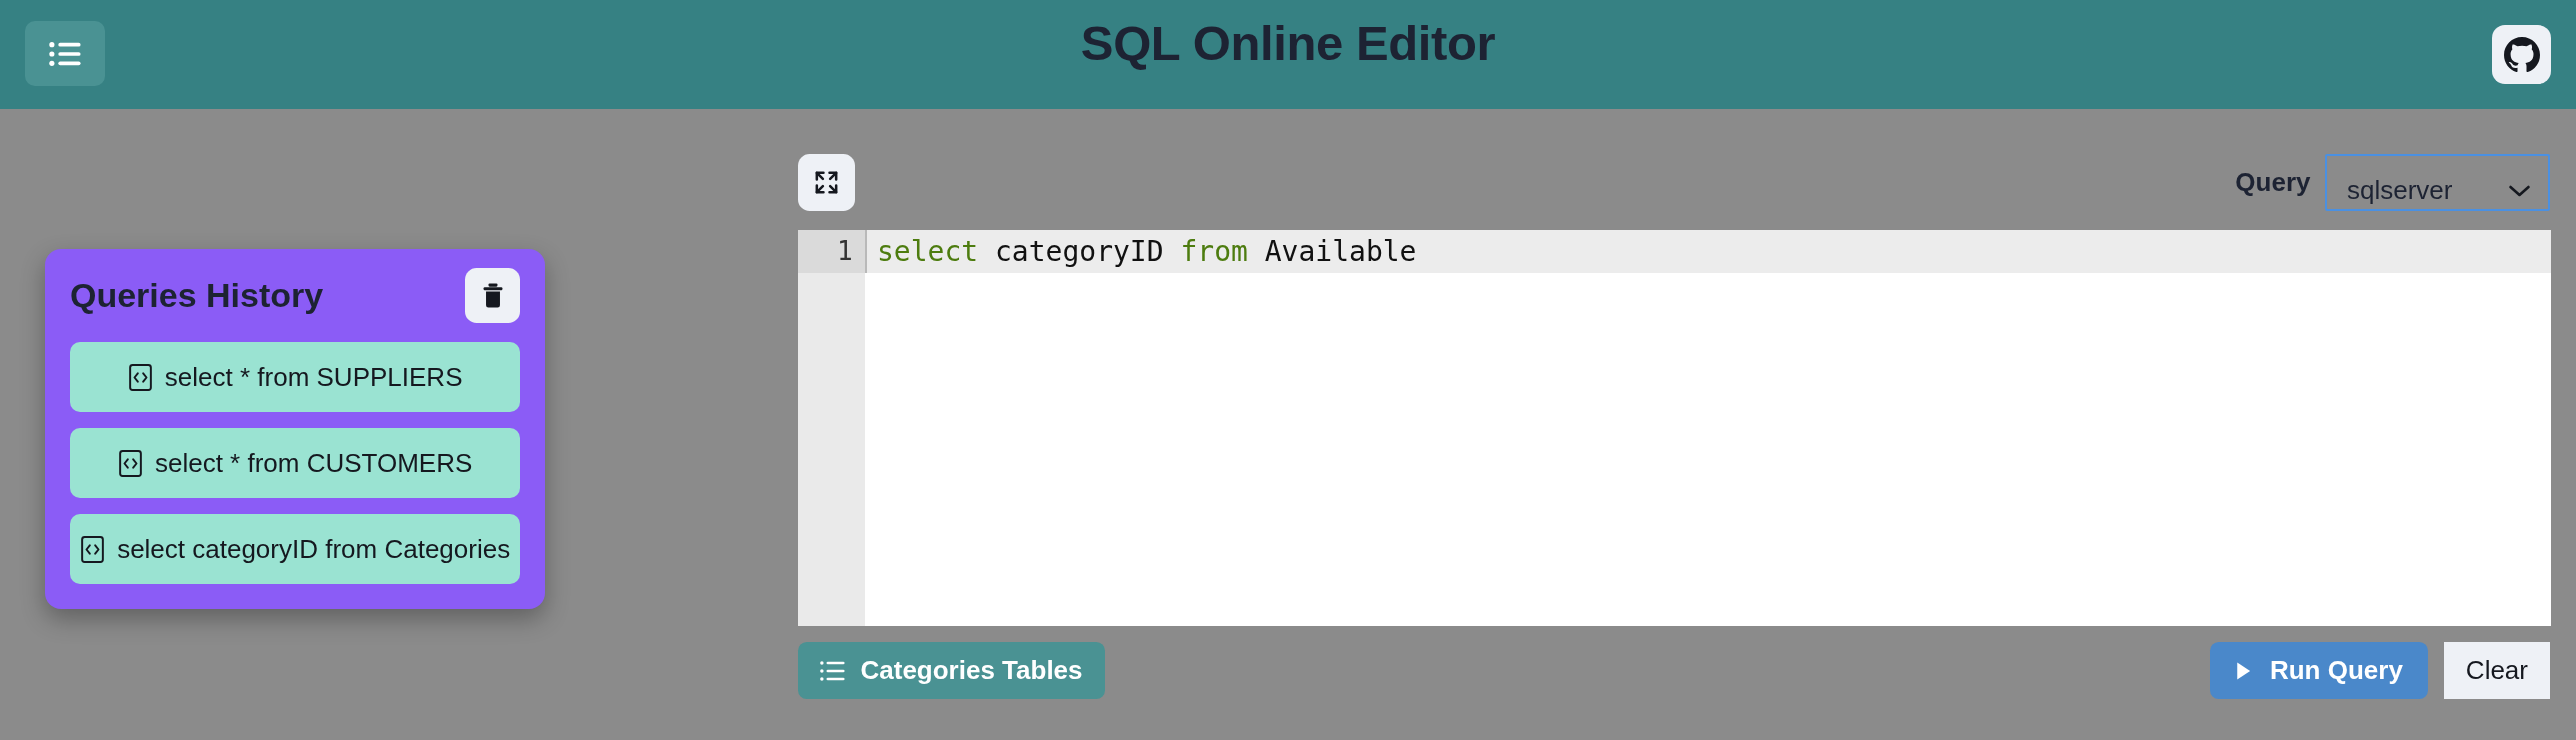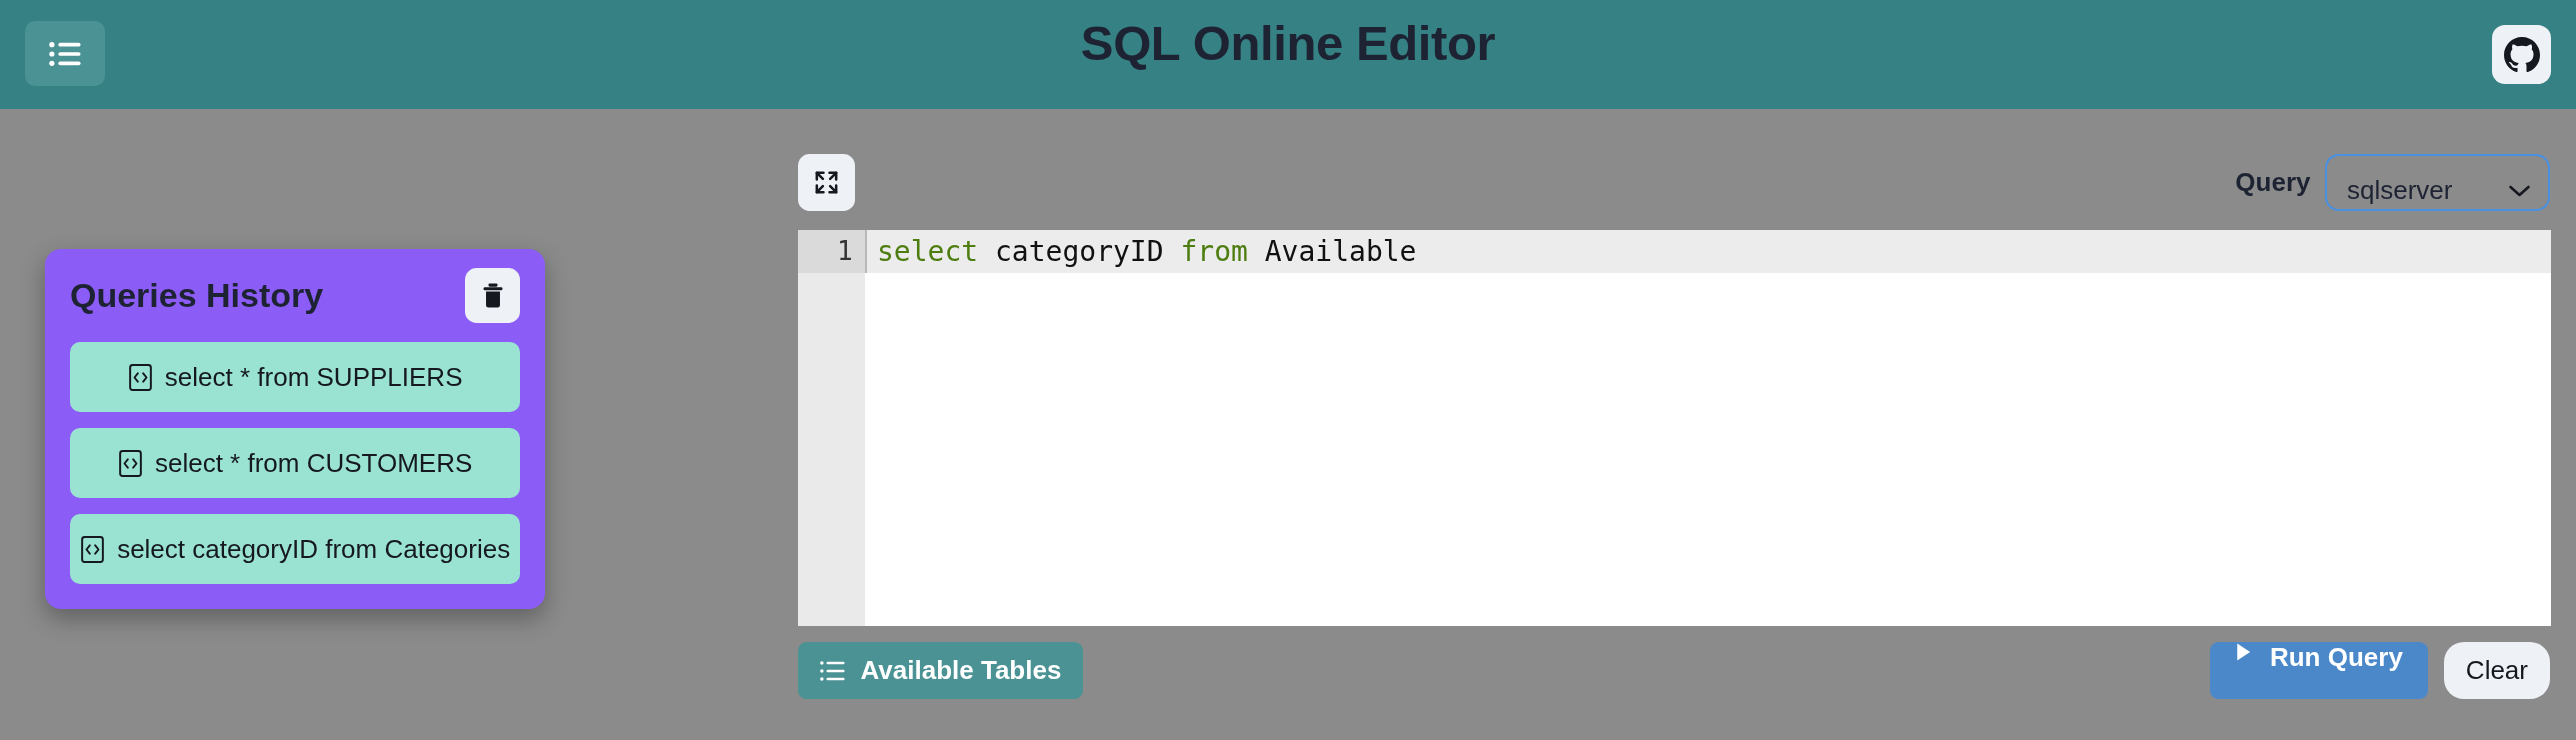--- a/index.html
+++ b/index.html
@@ -140,21 +140,21 @@
     gap: 14.5px;
   }
   .theme-label {
     font-size: 26px;
     font-weight: bold;
     color: #1d2333;
   }
   .theme-select {
     width: 225px; height: 57px;
     border: 2.9px solid #4a90e2;
-    border-radius: 14px;
+    border-radius: 2px;
     background: transparent;
     display: flex;
     align-items: center;
     justify-content: space-between;
     padding: 16px 16px 0 20px;
     box-sizing: border-box;
     cursor: pointer;
   }
   .theme-select-value {
     font-size: 26px;
@@ -227,36 +227,36 @@
     display: flex;
     align-items: center;
     gap: 16px;
   }
   .run-btn {
     height: 57px;
     background: #4a88ca;
     border: none;
     border-radius: 8.7px;
     display: flex;
-    align-items: flex-start;
+    align-items: center;
     gap: 17.4px;
     padding: 0 25px;
     cursor: pointer;
     font-family: "Liberation Sans", sans-serif;
   }
   .run-btn-label {
     font-size: 26px;
     color: #ffffff;
     font-weight: bold;
   }
   .clear-btn {
     height: 57px;
     background: #eef1f6;
     border: none;
-    border-radius: 20px;
+    border-radius: 0;
     padding: 0 22px;
     cursor: pointer;
     font-size: 26px;
     color: #15181f;
     font-family: "Liberation Sans", sans-serif;
   }
   svg { display: block; }
 </style>
 </head>
 <body>
@@ -375,21 +375,21 @@
   <span>
     <svg width="26" height="22" viewBox="0 0 36 30" fill="#ffffff">
       <circle cx="2.6" cy="4" r="2.4"></circle>
       <rect x="9" y="2.2" width="25" height="3.6" rx="1.8"></rect>
       <circle cx="2.6" cy="15" r="2.4"></circle>
       <rect x="9" y="13.2" width="25" height="3.6" rx="1.8"></rect>
       <circle cx="2.6" cy="26" r="2.4"></circle>
       <rect x="9" y="24.2" width="25" height="3.6" rx="1.8"></rect>
     </svg>
   </span>
-  <span class="avail-btn-label">Available Tables</span>
+  <span class="avail-btn-label">Categories Tables</span>
 </button>
 
 <div class="right-actions">
   <button class="run-btn">
     <span>
       <svg width="17.4" height="20" viewBox="0 0 24 28" fill="#ffffff">
         <polygon points="3,2 21,14 3,26"></polygon>
       </svg>
     </span>
     <span class="run-btn-label">Run Query</span>

